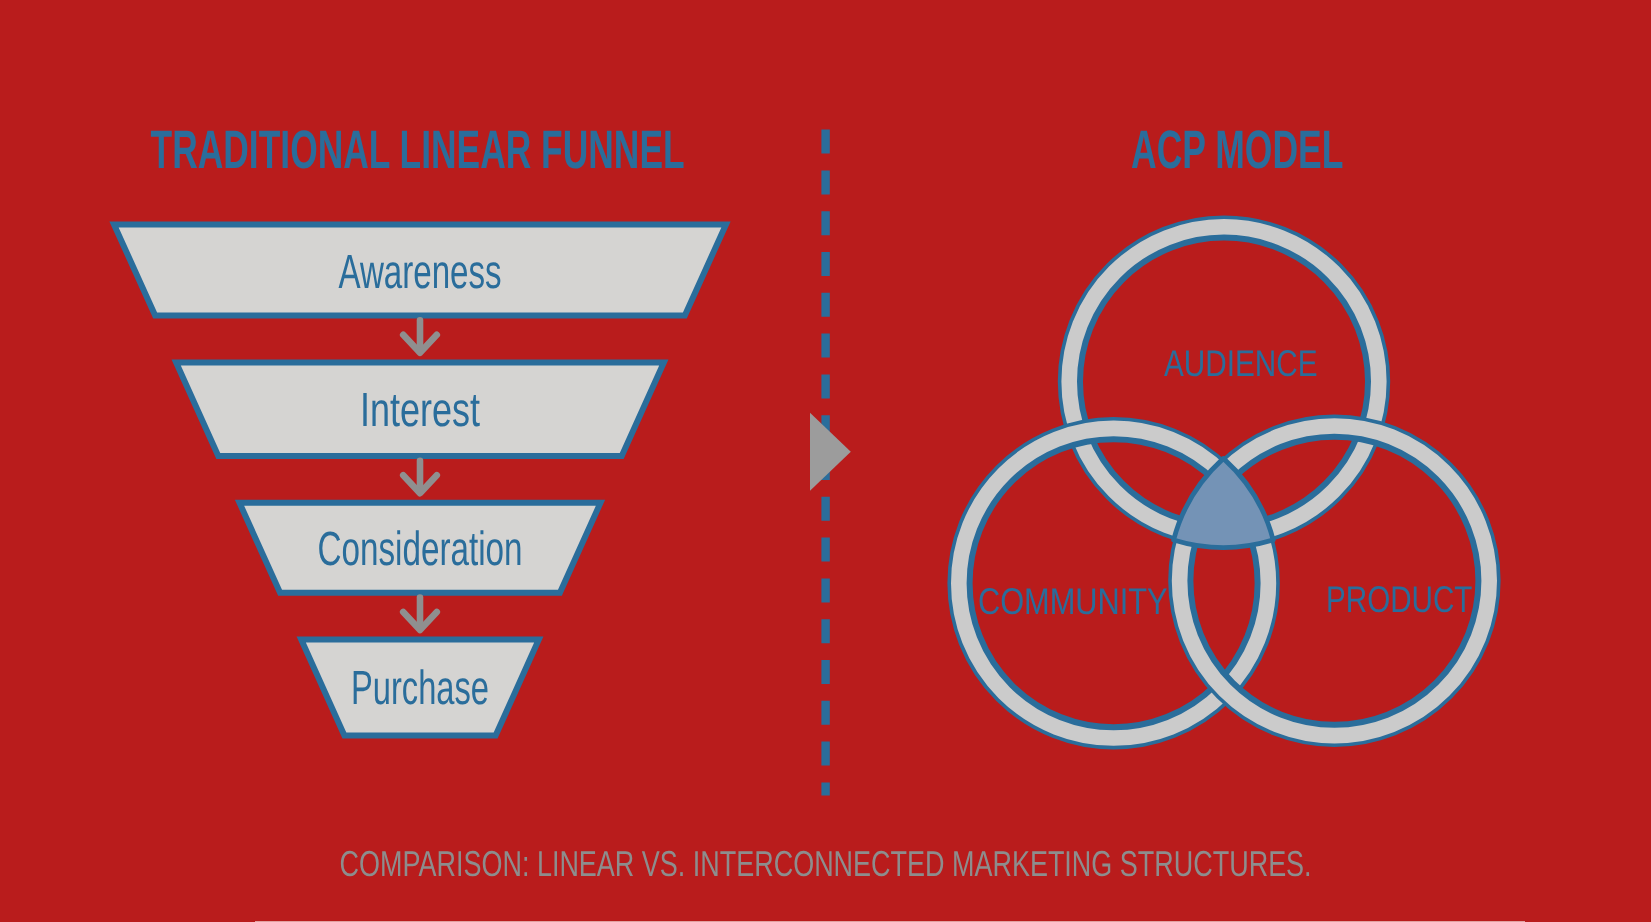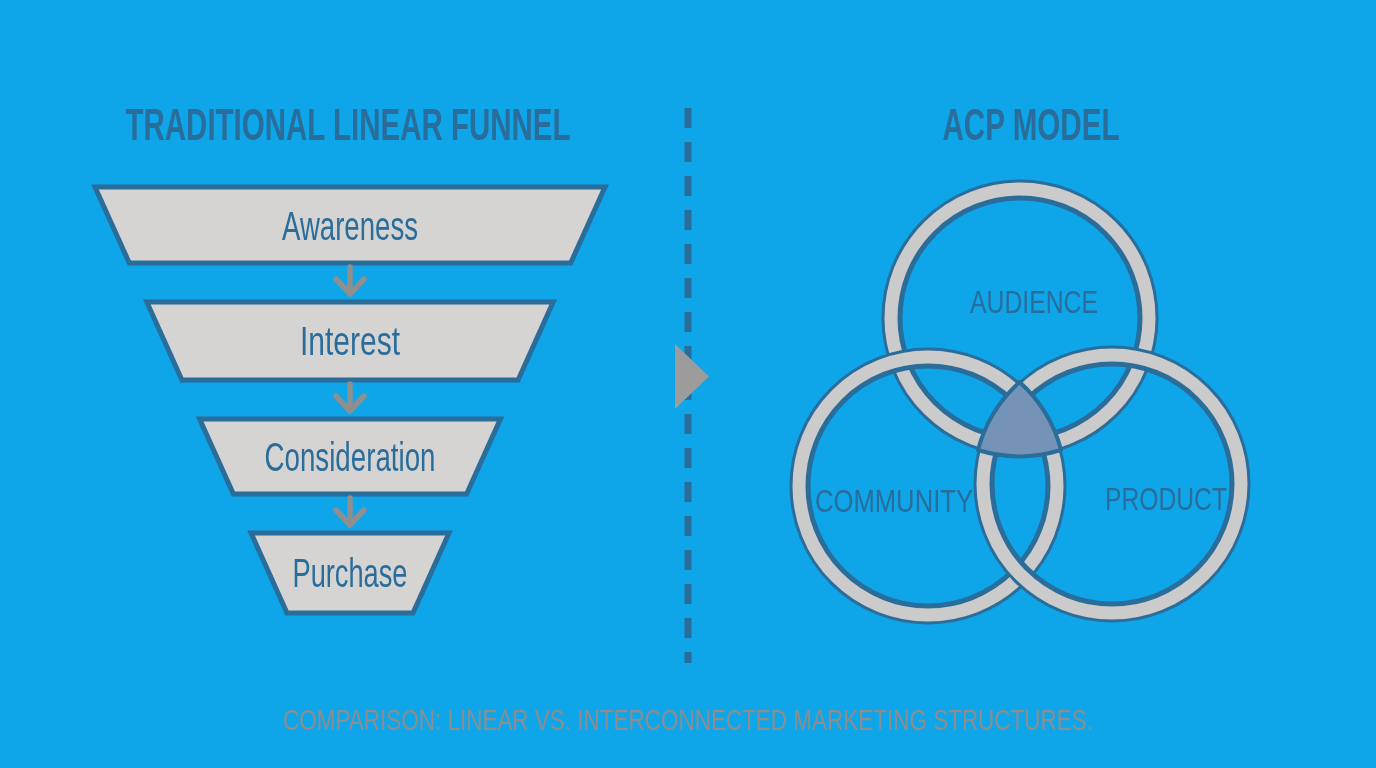--- a/index.html
+++ b/index.html
@@ -1,19 +1,19 @@
 <!DOCTYPE html>
 <html><head>
 <meta charset="utf-8">
 <style>
   html,body{margin:0;padding:0;background:#ffffff;}
   .canvas{
     position:relative;
     width:1376px;height:768px;
-    background:#0ea5e9;
+    background:#b91c1c;
     overflow:hidden;
     font-family:"Liberation Sans", sans-serif;
   }
   svg{display:block;}
   text{text-anchor:middle;font-family:"Liberation Sans", sans-serif;}
   .title{font-weight:bold;font-size:45px;fill:#2a6d9b;}
   .stage-label{font-size:40px;fill:#2a6d9b;}
   .venn-label{font-size:31px;fill:#2a6d9b;}
   .caption-text{font-size:30px;fill:#8d8d8d;}
   .stage{fill:#d5d4d2;stroke:#2a6d9b;stroke-width:5;stroke-linejoin:miter;}

